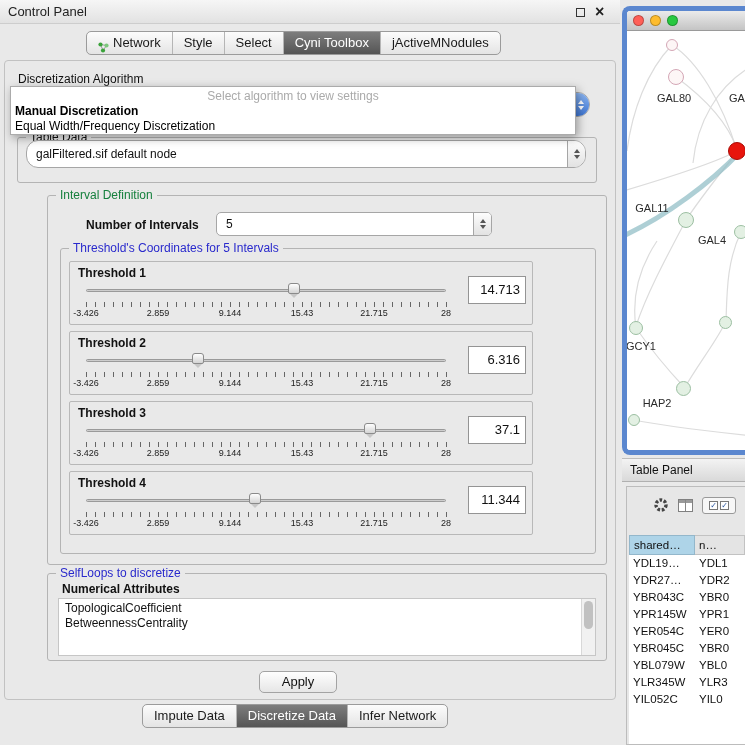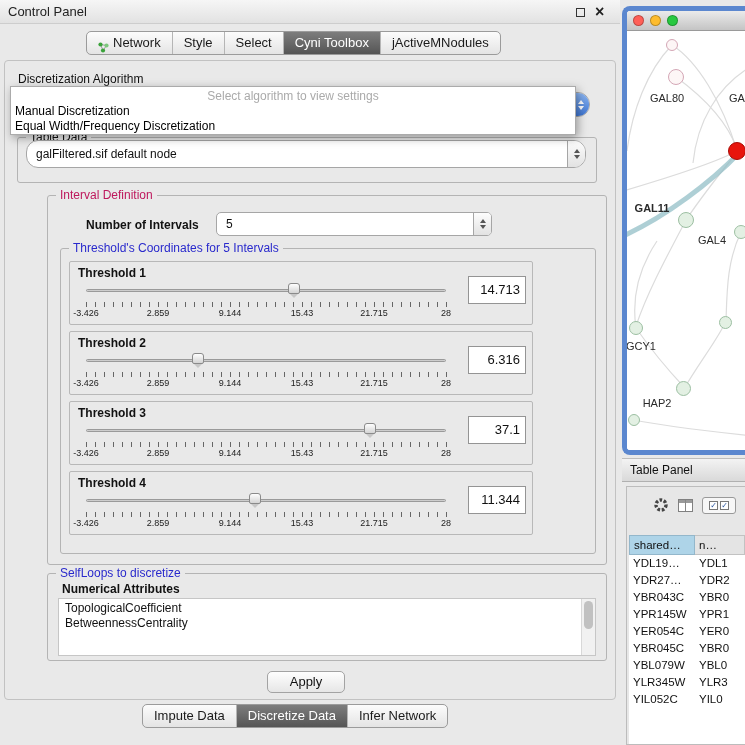--- a/index.html
+++ b/index.html
@@ -19,60 +19,60 @@
   .seg.selected{background:linear-gradient(#7d7d7d,#555);color:#fff}
   .tab-icon{display:none;width:11px;height:11px}
   .tab-icon.show{display:inline-block}
   .top-tabbar{left:86px;top:31px}
   .bottom-tabbar{left:142px;top:704px}
 
   .panel-body{left:4px;top:60px;width:612px;height:640px;border:1px solid #c2c2c2;border-radius:4px;background:#e9e9e9}
 
   .group{position:absolute;border:1px solid #b4b4b4;border-radius:3px}
   .group-label{position:absolute;top:-8px;left:8px;background:#e9e9e9;padding:0 4px;font-size:12px;white-space:nowrap}
-  .lbl-green{color:#be185d}
+  .lbl-green{color:#15803d}
   .lbl-blue{color:#2929cc}
 
   .combo{position:absolute;background:#fff;border:1px solid #a6a6a6;border-radius:5px;display:flex;align-items:stretch;font-size:12px;overflow:hidden}
   .combo-text{flex:1;padding:0 9px;display:flex;align-items:center;white-space:nowrap;overflow:hidden}
   .combo-stepper{width:18px;border-left:1px solid #a6a6a6;display:flex;flex-direction:column;align-items:center;justify-content:center;gap:2px;background:linear-gradient(#fdfdfd,#e2e2e2)}
   .combo-stepper.blue{background:linear-gradient(#8ab4f0,#3f76d2);border-left:1px solid #3f6cc0}
   .arrow-up{width:0;height:0;border-left:3.5px solid transparent;border-right:3.5px solid transparent;border-bottom:4px solid #555}
   .arrow-down{width:0;height:0;border-left:3.5px solid transparent;border-right:3.5px solid transparent;border-top:4px solid #555}
   .blue .arrow-up{border-bottom-color:#fff}
   .blue .arrow-down{border-top-color:#fff}
   .combo-round{border-radius:12px}
 
   .algo-label{left:18px;top:72px;font-size:12px;color:#111;z-index:2}
   .algo-combo{left:24px;top:92px;width:566px;height:25px;z-index:5}
   .algo-popup{left:10px;top:86px;width:566px;height:49px;background:#fff;border:1px solid #ababab;box-shadow:2px 3px 9px rgba(0,0,0,.35);z-index:50;padding-top:2px}
   .popup-hint{text-align:center;color:#aaa;font-size:12px;line-height:15px}
   .popup-opt{font-size:12px;line-height:15px;padding-left:4px;color:#000}
-  .popup-opt.bold{font-weight:normal}
+  .popup-opt.bold{font-weight:bold}
 
   
   .thr-card{position:relative;width:464px;height:64px;margin:0 0 6px 8px;border:1px solid #b8b8b8;border-radius:2px}
   .thr-label{position:absolute;left:8px;top:4px;font-weight:bold;font-size:12px}
   .thr-slider{position:absolute;left:16px;top:21px;width:360px;height:16px}
   .thr-track{position:absolute;left:0;top:6px;width:360px;height:3px;background:#cdcdcd;border:1px solid #9a9a9a;border-radius:2px}
   .thr-thumb{position:absolute;top:0;width:12px;height:11px;margin-left:-6px;background:linear-gradient(#fefefe,#d4d4d4);border:1px solid #8a8a8a;border-radius:3px 3px 2px 2px}
   .thr-thumb::after{content:"";position:absolute;left:1px;top:10px;border-left:4px solid transparent;border-right:4px solid transparent;border-top:4px solid #c7c7c7}
   .thr-ticks{position:absolute;left:16px;top:40px;width:361px;height:5px;background:repeating-linear-gradient(to right,#666 0 1px,transparent 1px 9px)}
   .thr-scale{position:absolute;left:16px;top:46px;width:360px;height:12px;font-size:9px;color:#222}
   .thr-scale span{position:absolute;transform:translateX(-50%);white-space:nowrap}
   .thr-value{position:absolute;left:398px;top:14px;width:58px;height:28px;background:#fff;border:1px solid #949494;font-size:13px;line-height:26px;text-align:right;padding-right:5px}
 
   .attr-header{position:absolute;left:14px;top:8px;font-weight:bold;font-size:12px}
   .attr-list{position:absolute;left:10px;top:24px;width:538px;height:58px;background:#fff;border:1px solid #c6c6c6;overflow:hidden}
   .attr-items{position:absolute;left:6px;top:2px;right:16px;bottom:0}
   .attr-item{font-size:12px;line-height:15px;white-space:nowrap}
   .attr-scroll{position:absolute;right:0;top:0;width:14px;height:100%;background:#f1f1f1;border-left:1px solid #d8d8d8}
   .attr-scroll-thumb{position:absolute;left:2px;top:2px;width:9px;height:28px;background:#c1c1c1;border-radius:5px}
 
-  .apply-btn{position:absolute;left:262px;top:610px;width:78px;height:22px;background:linear-gradient(#fefefe,#e6e6e6);border:1px solid #a3a3a3;border-radius:5px;font-size:13px;text-align:center;line-height:20px}
+  .apply-btn{position:absolute;left:254px;top:610px;width:78px;height:22px;background:linear-gradient(#fefefe,#e6e6e6);border:1px solid #a3a3a3;border-radius:5px;font-size:13px;text-align:center;line-height:20px}
 
   
   .net-window{left:622px;top:6px;width:130px;height:449px;border:5px solid #5b87cf;border-right:none;border-radius:8px 0 0 8px;background:#fff;overflow:hidden}
   .net-titlebar{height:20px;background:linear-gradient(#ebebeb,#c4c4c4);border-bottom:1px solid #9a9a9a;display:flex;align-items:center;gap:6px;padding-left:6px}
   .light{width:11px;height:11px;border-radius:50%;border:1px solid rgba(0,0,0,.25)}
   .net-canvas{position:relative;width:125px;height:423px;background:#fff}
   .net-edges{position:absolute;left:0;top:0}
   .node{position:absolute;border-radius:50%}
   .node-plain{background:#fdf6f6;border:1.5px solid #d4a7b6}
   .node-green{background:#e3f0e3;border:1.5px solid #9cbfa2}
@@ -343,25 +343,25 @@
         <div class="node node-green" style="left: 2px; top: 290px; width: 14px; height: 14px;"></div>
 
         <div class="node node-green" style="left: 92px; top: 285px; width: 13px; height: 13px;"></div>
 
         <div class="node node-green" style="left: 49px; top: 350px; width: 15px; height: 15px;"></div>
 
         <div class="node node-green" style="left: 1px; top: 383px; width: 12px; height: 12px;"></div>
       </div>
     <div>
 
-        <span class="net-label" style="left: 40px; top: 67px;">GAL80</span>
+        <span class="net-label" style="left: 47px; top: 67px;">GAL80</span>
 
         <span class="net-label" style="left: 110px; top: 67px;">GA</span>
 
-        <span class="net-label" style="left: 25px; top: 177px; font-weight: bold;">GAL11</span>
+        <span class="net-label" style="left: 25px; top: 177px;">GAL11</span>
 
         <span class="net-label" style="left: 85px; top: 209px;">GAL4</span>
 
         <span class="net-label" style="left: 14px; top: 315px;">GCY1</span>
 
         <span class="net-label" style="left: 30px; top: 372px;">HAP2</span>
       </div>
   </div>
 </div>
 

